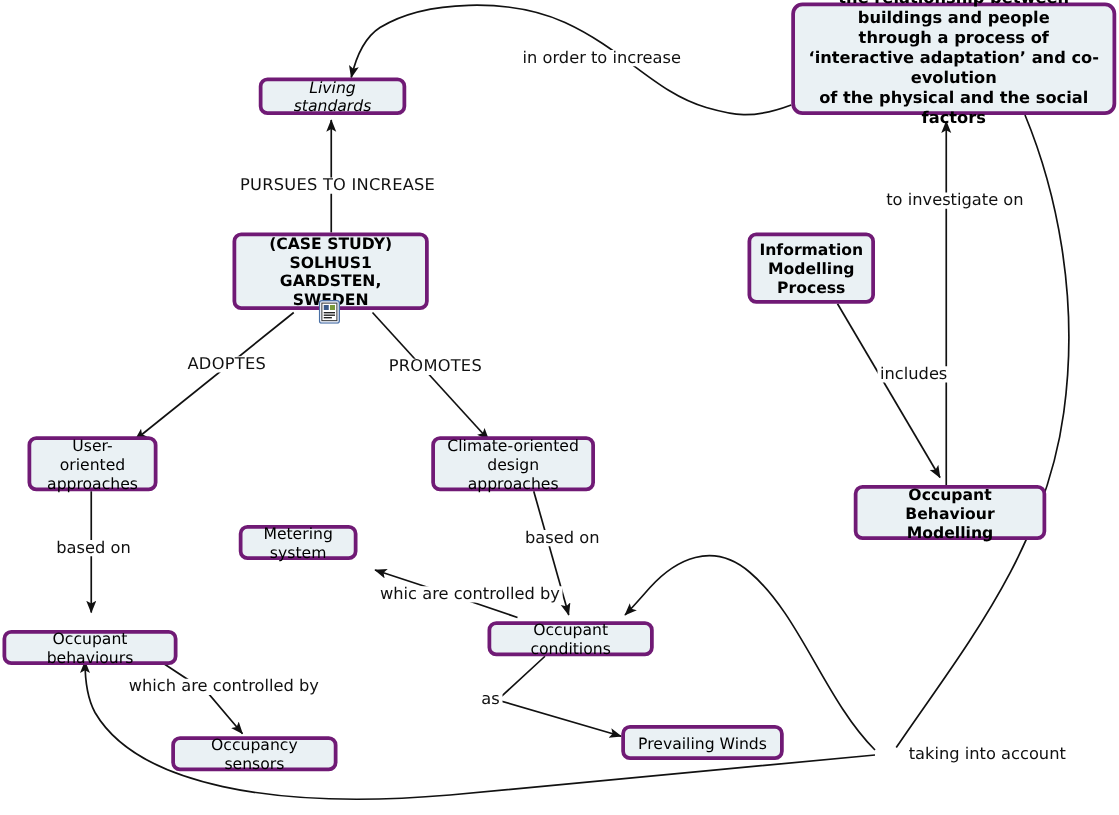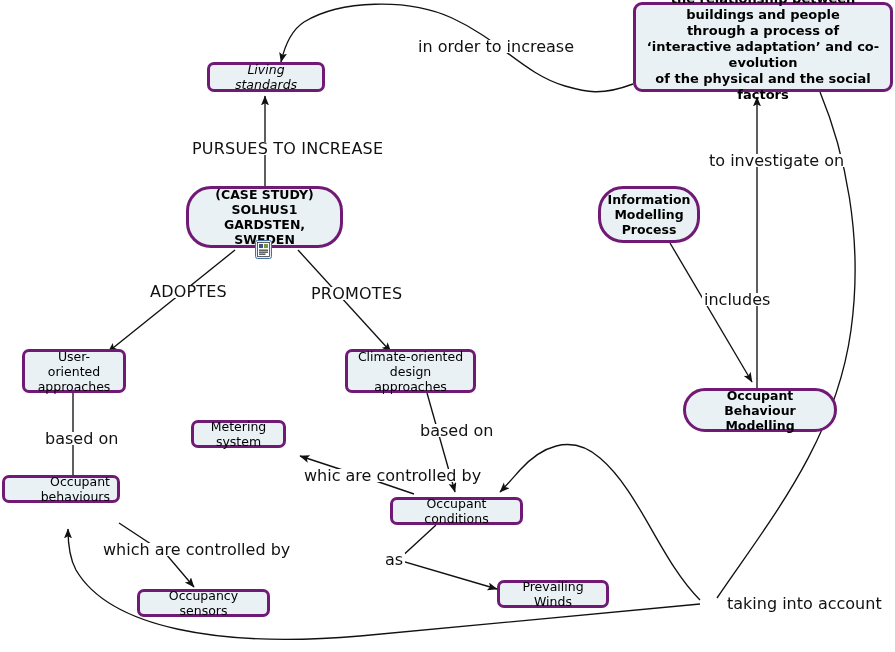--- a/index.html
+++ b/index.html
@@ -37,30 +37,29 @@
     text-align: center;
     color: #000000;
     font-size: 12.5px;
     line-height: 15px;
     padding: 2px 7px;
     white-space: pre-line;
     z-index: 3;
   }
   .node.bold {
     font-weight: bold;
-    border-radius: 25px;
   }
   .node.big {
     font-size: 13px;
     line-height: 16px;
     border-radius: 9px;
   }
   .edge-label {
     position: absolute;
-    font-size: 16px;
+    font-size: 13px;
     line-height: 13px;
     color: #111111;
     background: #ffffff;
     white-space: nowrap;
     padding: 0 2px;
     z-index: 4;
   }
   .edge-label.caps {
     letter-spacing: 0.2px;
   }
@@ -156,33 +155,33 @@
 
   <div class="node bold" style="left:683px; top:388px; width:154px; height:44px;">
     <span>Occupant
 Behaviour Modelling</span>
   </div>
 
   <div class="node" style="left:191px; top:420px; width:95px; height:28px;">
     <span>Metering system</span>
   </div>
 
-  <div class="node" style="left:2px; top:475px; width:118px; height:28px;text-align:right;">
+  <div class="node" style="left:2px; top:504px; width:140px; height:28px;">
     <span>Occupant behaviours</span>
   </div>
 
   <div class="node" style="left:390px; top:497px; width:133px; height:28px;">
     <span>Occupant conditions</span>
   </div>
 
   <div class="node" style="left:137px; top:589px; width:133px; height:28px;">
     <span>Occupancy sensors</span>
   </div>
 
-  <div class="node" style="left:497px; top:580px; width:112px; height:28px;">
+  <div class="node" style="left:497px; top:580px; width:130px; height:28px;">
     <span>Prevailing Winds</span>
   </div>
 
   <div class="edge-label" style="left:416px; top:40px;">in order to increase</div>
 
   <div class="edge-label caps" style="left:190px; top:142px;">PURSUES TO INCREASE</div>
 
   <div class="edge-label" style="left:707px; top:154px;">to investigate on</div>
 
   <div class="edge-label caps" style="left:148px; top:285px;">ADOPTES</div>

